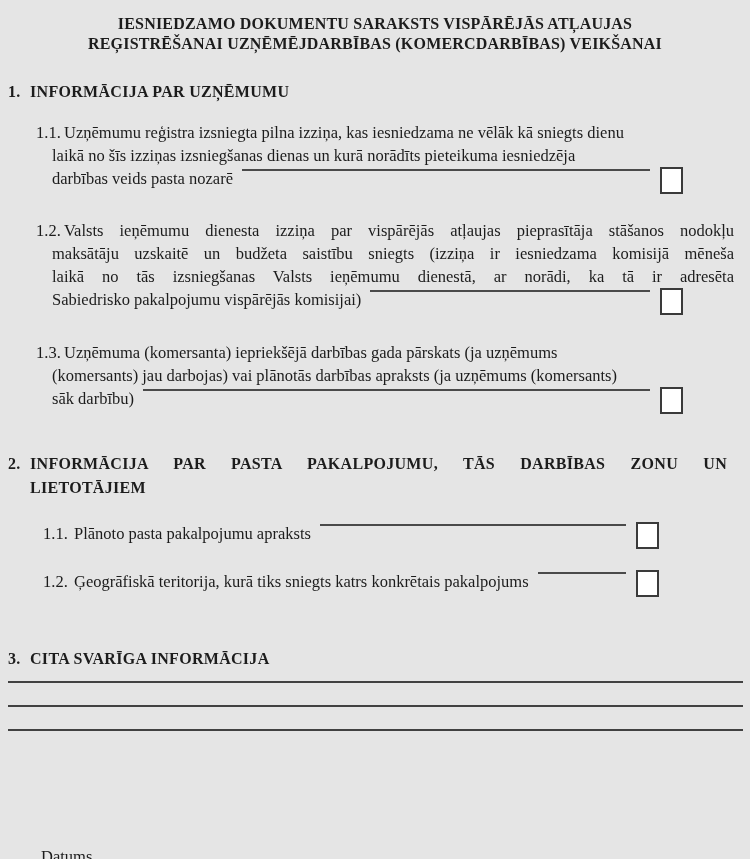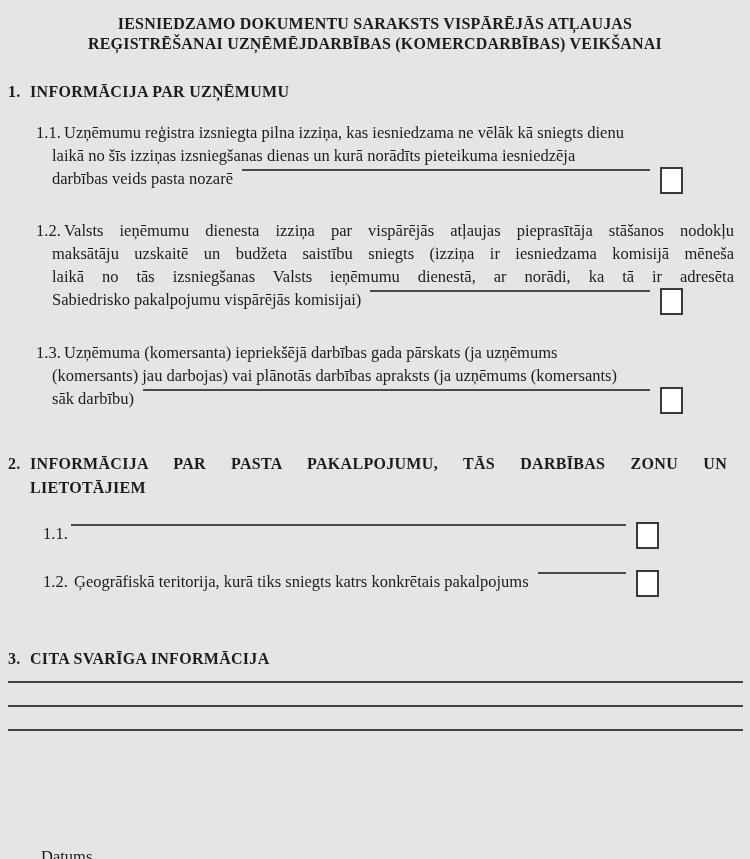--- a/index.html
+++ b/index.html
@@ -115,20 +115,21 @@
 
   <div class="sec sec2">
     <span class="snum">2.</span>
     <div class="justline">INFORMĀCIJA PAR PASTA PAKALPOJUMU, TĀS DARBĪBAS ZONU UN</div>
     <div>LIETOTĀJIEM</div>
   </div>
 
   <div class="item indent2 m-i21">
     <span class="inum">1.1.</span>
     <div class="lastline">
+      <span class="ltext firsttext">Plānoto pasta pakalpojumu apraksts</span>
       <span class="fill"></span>
       <span class="checkbox cb2"></span>
     </div>
   </div>
 
   <div class="item indent2 m-i22">
     <span class="inum">1.2.</span>
     <div class="lastline">
       <span class="ltext firsttext">Ģeogrāfiskā teritorija, kurā tiks sniegts katrs konkrētais pakalpojums</span>
       <span class="fill"></span>

